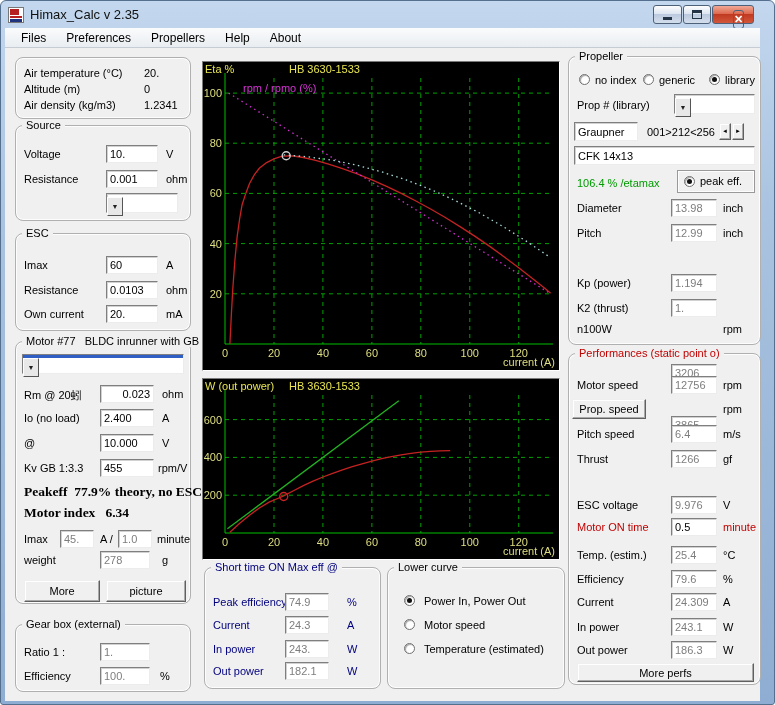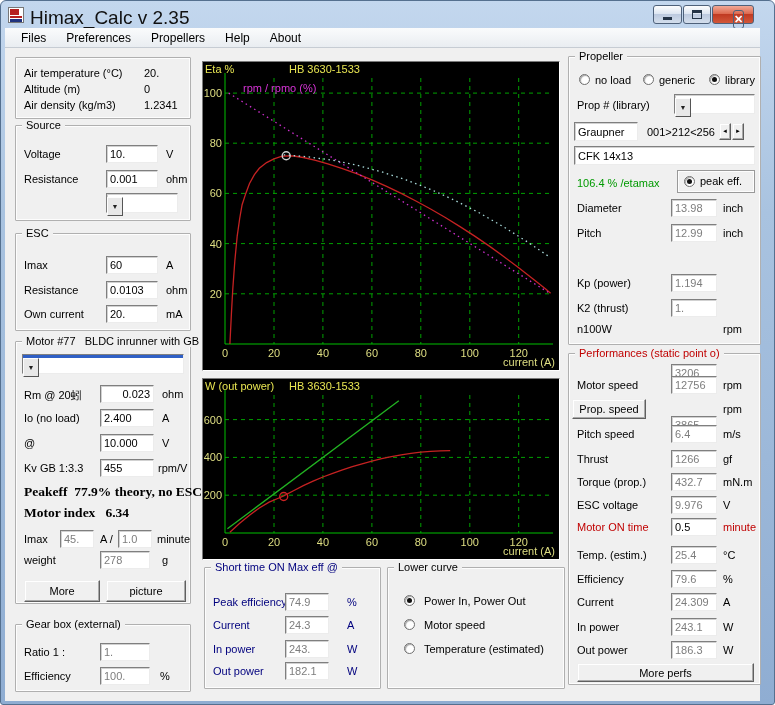--- a/index.html
+++ b/index.html
@@ -7,37 +7,37 @@
               font-family:"Liberation Sans", sans-serif; font-size:11px; color:#000; }
   .win { position:absolute; left:0; top:0; width:775px; height:705px;
          background:linear-gradient(#c3d7ee,#a9c3e0 30%,#8fadd2); border:1px solid #55708f;
          border-radius:6px 6px 3px 3px; }
   .titlebar { position:absolute; left:0; top:0; right:0; height:27px; }
   .appicon { position:absolute; left:7px; top:6px; width:16px; height:16px; background:#fff;
              border:1px solid #777; }
   .appicon .a1 { position:absolute; left:1px; top:1px; width:9px; height:6px; background:#b51f1f; }
   .appicon .a2 { position:absolute; left:1px; top:8px; width:12px; height:2px; background:#b51f1f; }
   .appicon .a3 { position:absolute; left:1px; top:11px; width:12px; height:3px; background:#20337f; }
-  .title { position:absolute; left:29px; top:6px; font-size:19px; color:#111; }
+  .title { position:absolute; left:29px; top:6px; font-size:13px; color:#111; }
   .capbtns span { position:absolute; top:4px; height:19px; border:1px solid #4e617a; border-radius:3px;
                   text-align:center; }
   .cap-min { right:92px; width:29px; background:linear-gradient(#fdfdfd,#dde6f2 45%,#bccadf 50%,#d3deec); }
   .cap-max { right:63px; width:28px; background:linear-gradient(#fdfdfd,#dde6f2 45%,#bccadf 50%,#d3deec); }
   .cap-close { right:20px; width:42px; background:linear-gradient(#f0a896,#dd6a50 45%,#c03a22 50%,#d2573a);
                color:#fff; font-weight:bold; font-size:11px; line-height:17px; }
   .g-min { display:block; margin:11px auto 0; width:9px; height:3px; background:#243447; }
   .g-max { display:block; margin:4px auto 0; width:10px; height:9px; border:1px solid #243447;
            border-top:3px solid #243447; }
   .menubar { position:absolute; left:4px; top:27px; width:755px; height:20px;
              background:linear-gradient(#fafbfc,#e9edf1); border-bottom:1px solid #c6ccd3;
              display:flex; align-items:center; padding-left:6px; }
   .menubar span { padding:2px 10px; font-size:12px; }
   .client { position:absolute; left:4px; top:47px; width:755px; height:653px; background:#f0f0f0; }
 
-  .gb { position:absolute; border:1px solid #b0b0b0; border-radius:1px;
+  .gb { position:absolute; border:1px solid #b0b0b0; border-radius:8px;
         box-shadow:inset 0 0 0 1px #fdfdfd; }
   .legend { position:absolute; top:-7px; left:6px; background:#f0f0f0; padding:0 4px;
             white-space:pre; line-height:12px; }
   .r { position:absolute; left:0; right:0; height:19px; }
   .lbl { position:absolute; left:8px; top:3px; white-space:pre; }
   .unit { position:absolute; top:3px; white-space:pre; }
   .val { position:absolute; top:3px; }
   .fld { position:absolute; top:0; height:18px; background:#fff; font:11px "Liberation Sans",sans-serif;
          border:1px solid #7f7f7f; border-right-color:#ececec; border-bottom-color:#ececec;
          box-shadow:inset 1px 1px 0 rgba(0,0,0,.18); padding:0 3px; color:#000; }
@@ -315,21 +315,21 @@
       <div class="r" style="top:74px">
           <span class="radio" style="left:16px;top:1px"></span>
           <span class="rlbl" style="left:36px">Temperature (estimated)</span>
         </div>
     </div>
 
     <div class="gb" style="left:563px;top:8px;width:193px;height:289px">
       <span class="legend">Propeller</span>
       <div class="r" style="top:16px">
         <span class="radio" style="left:10px;top:1px"></span>
-          <span class="rlbl" style="left:26px">no load</span>
+          <span class="rlbl" style="left:26px">no index</span>
         <span class="radio" style="left:74px;top:1px"></span>
           <span class="rlbl" style="left:90px">generic</span>
         <span class="radio sel" style="left:140px;top:1px"></span>
           <span class="rlbl" style="left:156px">library</span>
       </div>
       <span class="lbl" style="top:42px">Prop # (library)</span>
       <div class="combo" style="left:105px;top:37px;width:81px">
         <span class="combo-val">Auto</span>
         <span class="combo-btn">▼</span>
       </div>
@@ -385,25 +385,20 @@
       <div class="r" style="top:71px">
           <span class="lbl">Pitch speed</span>
           <input class="fld ro" readonly="" style="left: 102px; width: 46px;" value="6.4">
           <span class="unit" style="left:154px">m/s</span>
         </div>
       <div class="r" style="top:96px">
           <span class="lbl">Thrust</span>
           <input class="fld ro" readonly="" style="left: 102px; width: 46px;" value="1266">
           <span class="unit" style="left:154px">gf</span>
         </div>
-      <div class="r" style="top:119px">
-          <span class="lbl">Torque (prop.)</span>
-          <input class="fld ro" readonly="" style="left: 102px; width: 46px;" value="432.7">
-          <span class="unit" style="left:154px">mN.m</span>
-        </div>
       <div class="r" style="top:142px">
           <span class="lbl">ESC voltage</span>
           <input class="fld ro" readonly="" style="left: 102px; width: 46px;" value="9.976">
           <span class="unit" style="left:154px">V</span>
         </div>
       <div class="r" style="top:164px">
           <span class="lbl red">Motor ON time</span>
           <input class="fld" style="left: 102px; width: 46px;" value="0.5">
           <span class="unit red" style="left:154px">minute</span>
         </div>

